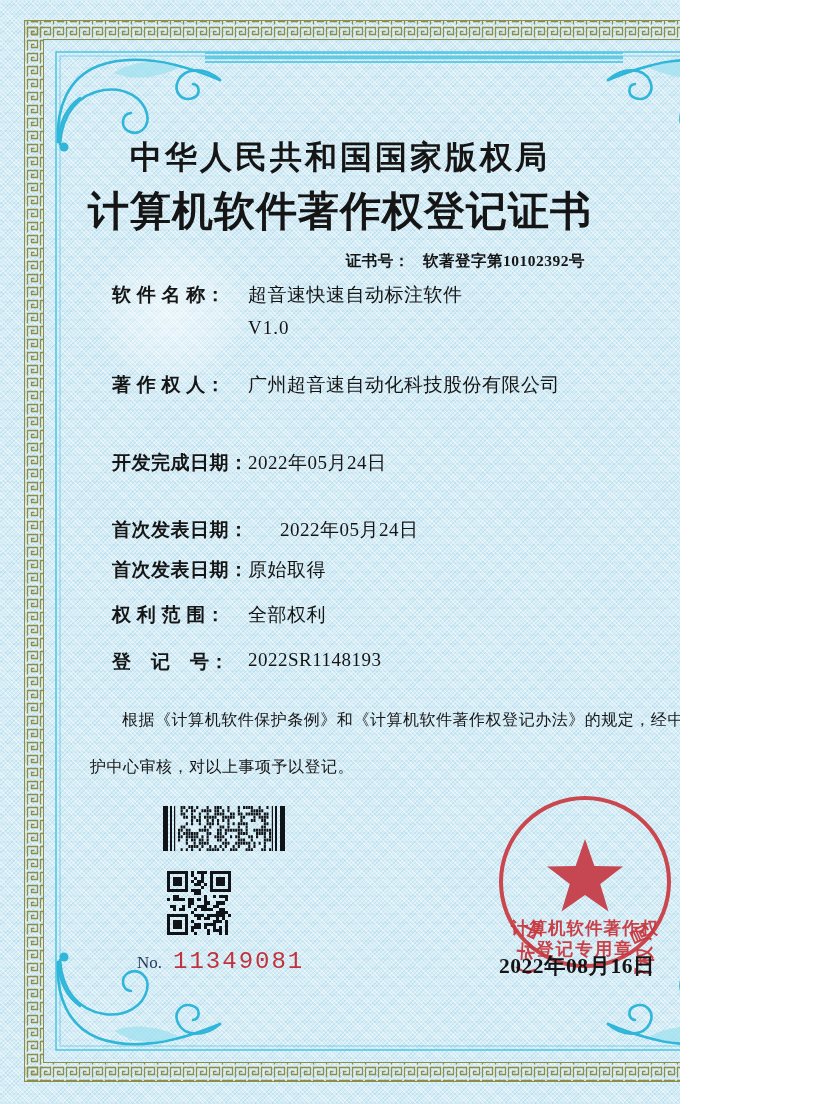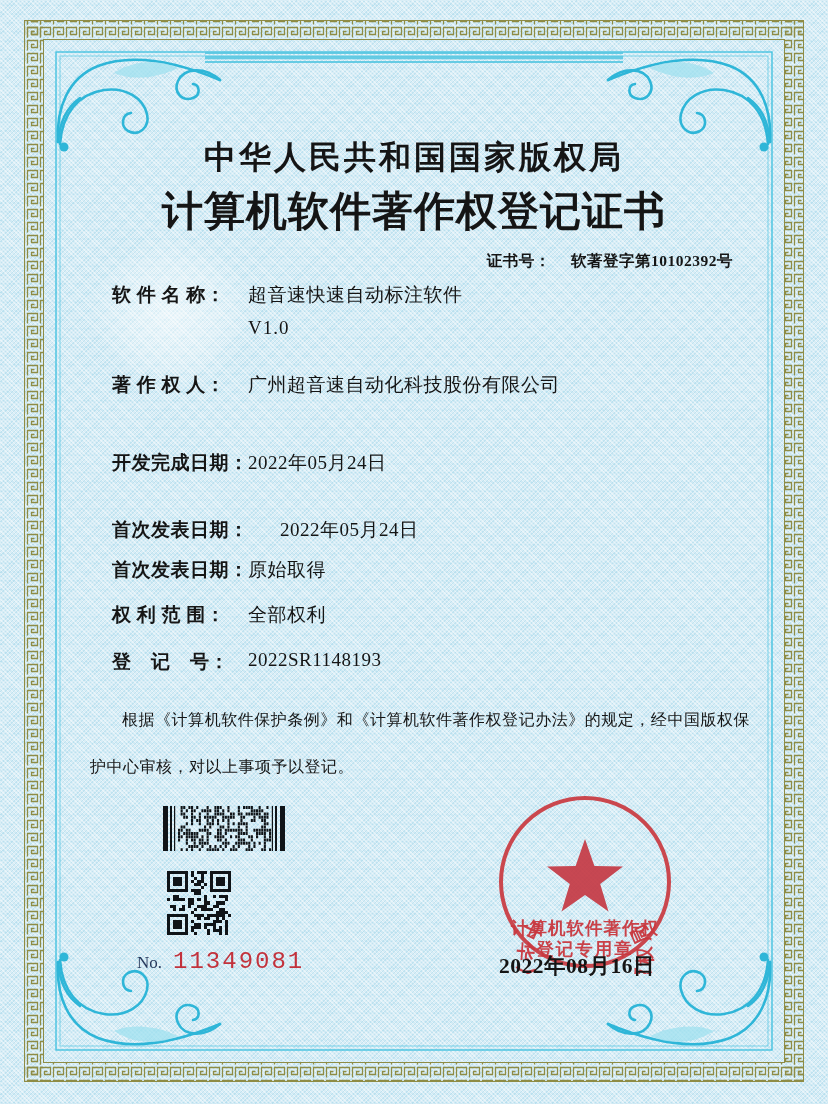--- a/index.html
+++ b/index.html
@@ -1,18 +1,18 @@
 <!DOCTYPE html>
 <html><head>
 <meta charset="utf-8">
 <style>
   html,body{margin:0;padding:0;}
   .page{
     position:relative;
-    width:828px;height:1104px;
+    width:680px;height:1104px;
     overflow:hidden;
     background-color:#d8edf6;
     background-image:
       repeating-linear-gradient(45deg, rgba(255,255,255,.45) 0 1px, transparent 1px 3px),
       repeating-linear-gradient(135deg, rgba(144,206,229,.35) 0 1px, transparent 1px 3px),
       repeating-linear-gradient(0deg, rgba(150,210,232,.14) 0 2px, transparent 2px 9px);
     font-family:"Liberation Serif","DejaVu Serif",serif;
     color:#151515;
   }
   .frame-svg{position:absolute;left:0;top:0;}
@@ -26,21 +26,21 @@
     text-align:center;font-size:32px;font-weight:bold;letter-spacing:3px;
   }
   .title2{
     position:absolute;top:184px;left:0;width:100%;
     text-align:center;font-size:41px;font-weight:bold;letter-spacing:1px;
   }
   .cert-line{
     position:absolute;top:251px;right:95px;
     font-size:15.5px;font-weight:bold;letter-spacing:.5px;white-space:nowrap;
   }
-  .cert-line .val{margin-left:16px;}
+  .cert-line .val{margin-left:9px;}
   .field-row{
     position:absolute;left:92px;display:flex;align-items:flex-start;
     font-size:19px;white-space:nowrap;
   }
   .field-row .lbl{font-weight:bold;display:inline-block;width:136px;letter-spacing:.5px;margin-left:20px;}
   .field-row .val{letter-spacing:.5px;}
   .val-line2{display:block;margin-top:9px;letter-spacing:1px;}
   .r0{top:282px;} .r1{top:372px;} .r2{top:450px;} .r3{top:517px;gap:32px;}
   .r4{top:557px;} .r5{top:602px;} .r6{top:649px;}
   .statement{

